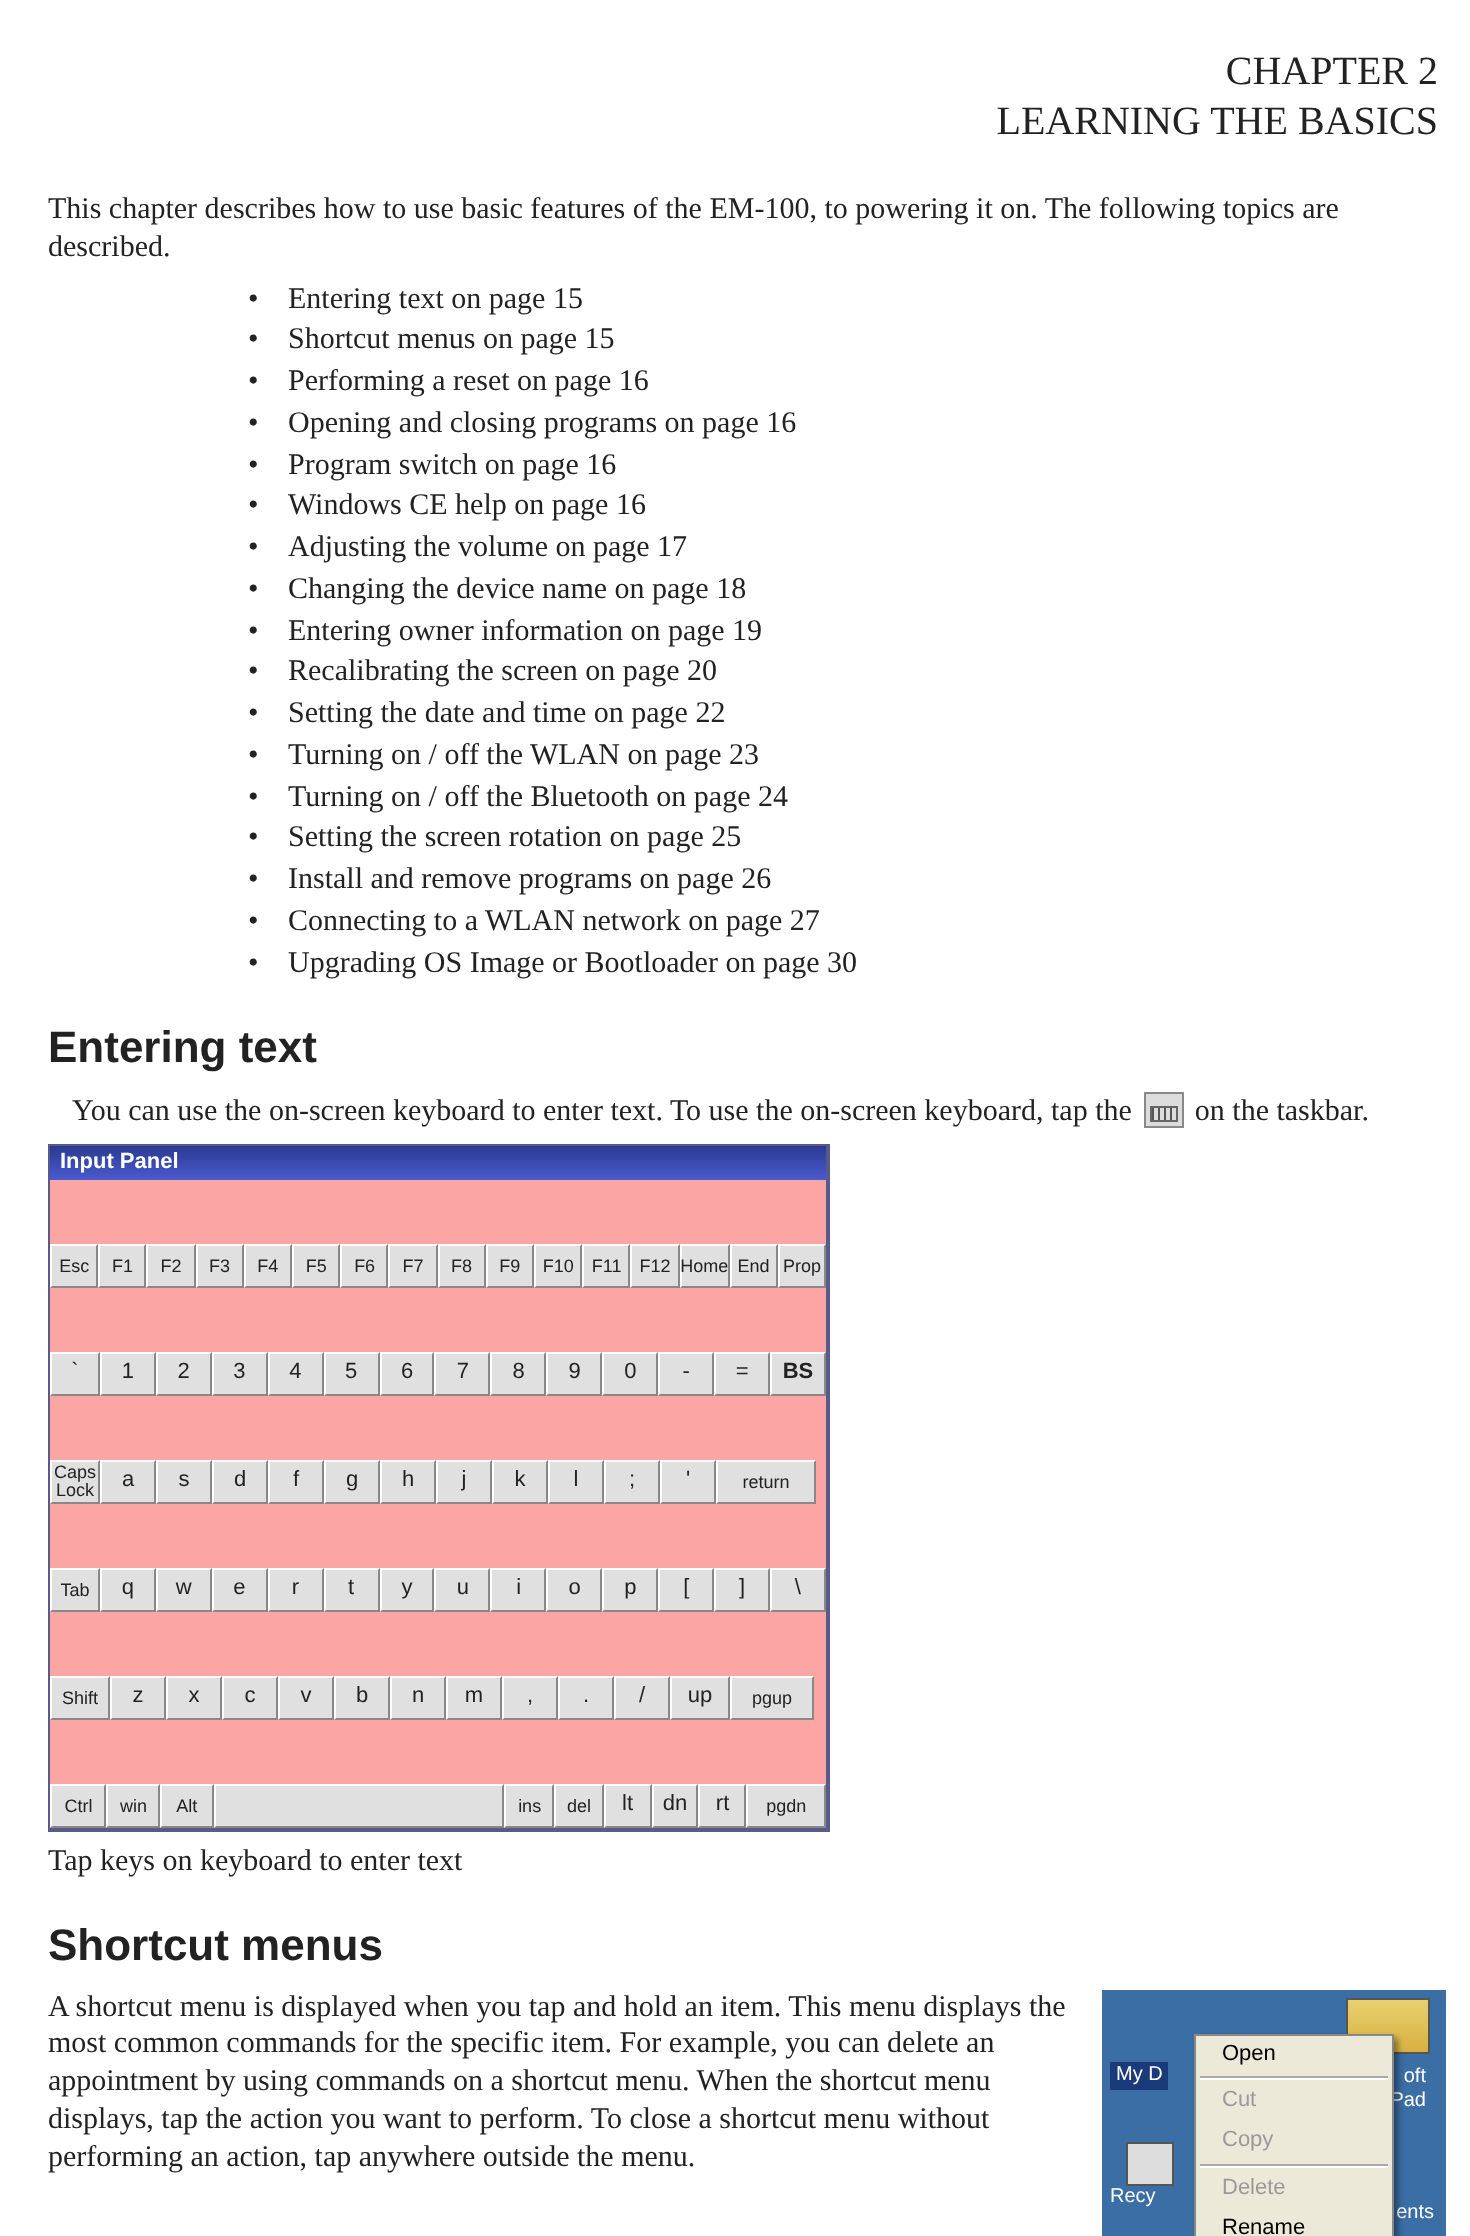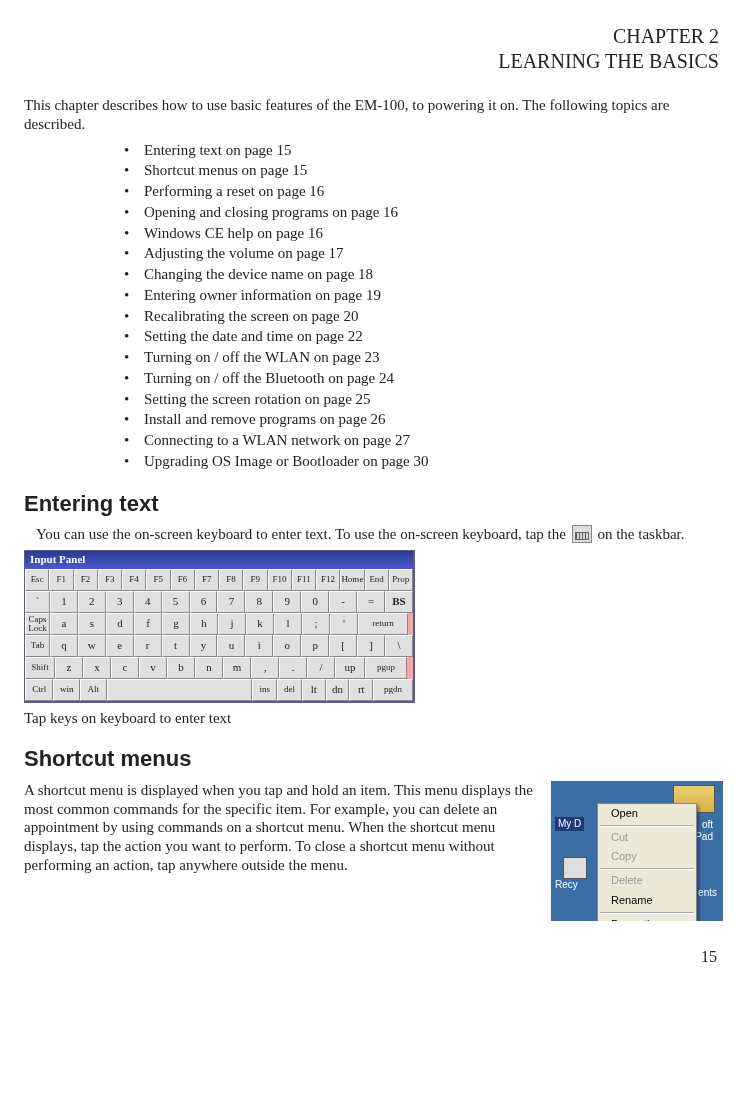--- a/index.html
+++ b/index.html
@@ -56,33 +56,33 @@
     background: repeating-linear-gradient(90deg,#555 0 1px, #dcdcdc 1px 3px),
                 repeating-linear-gradient(0deg,#555 0 1px, transparent 1px 3px);
     border:1px solid #666;
   }
   
   .input-panel {
     width: 388px;
     border: 1px solid #5a5a8a;
     border-bottom: 2px solid #5a5a8a;
     border-right: 2px solid #5a5a8a;
-    font-family: Liberation Serif, serif;
+    font-family: Liberation Sans, sans-serif;
     font-size: 11px;
     margin: 6px 0;
     background:#fca5a5;
   }
   .ip-title {
     background: linear-gradient(#2a3a8f,#4a5acf);
     color: #fff;
     font-weight: bold;
     padding: 2px 5px;
     font-size: 11px;
   }
-  .kb-row { display: flex; }
+  .kb-row { display: flex; margin-top: 32px; }
   .key {
     border: 1px solid #888;
     border-top-color:#fff; border-left-color:#fff;
     background: #e0e0e0;
     height: 22px;
     display: flex;
     align-items: center;
     justify-content: center;
     box-sizing: border-box;
     color:#222;
@@ -137,20 +137,21 @@
   <div>LEARNING THE BASICS</div>
 </div>
 
 <p class="intro">This chapter describes how to use basic features of the EM-100, to powering it on. The following topics are described.</p>
 
 <ul class="topics">
   <li>Entering text on page 15</li>
   <li>Shortcut menus on page 15</li>
   <li>Performing a reset on page 16</li>
   <li>Opening and closing programs on page 16</li>
+  <li>Program switch on page 16</li>
   <li>Windows CE help on page 16</li>
   <li>Adjusting the volume on page 17</li>
   <li>Changing the device name on page 18</li>
   <li>Entering owner information on page 19</li>
   <li>Recalibrating the screen on page 20</li>
   <li>Setting the date and time on page 22</li>
   <li>Turning on / off the WLAN on page 23</li>
   <li>Turning on / off the Bluetooth on page 24</li>
   <li>Setting the screen rotation on page 25</li>
   <li>Install and remove programs on page 26</li>

